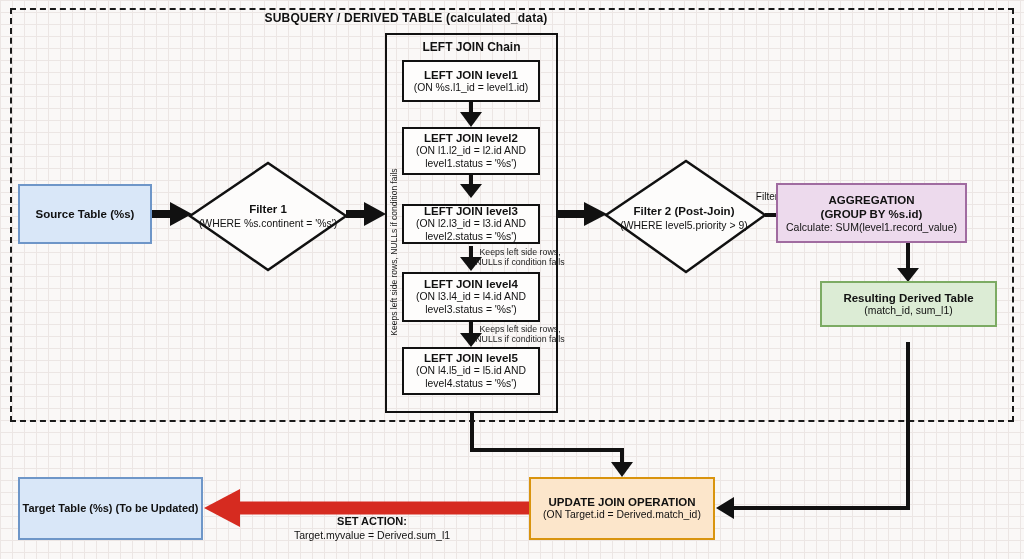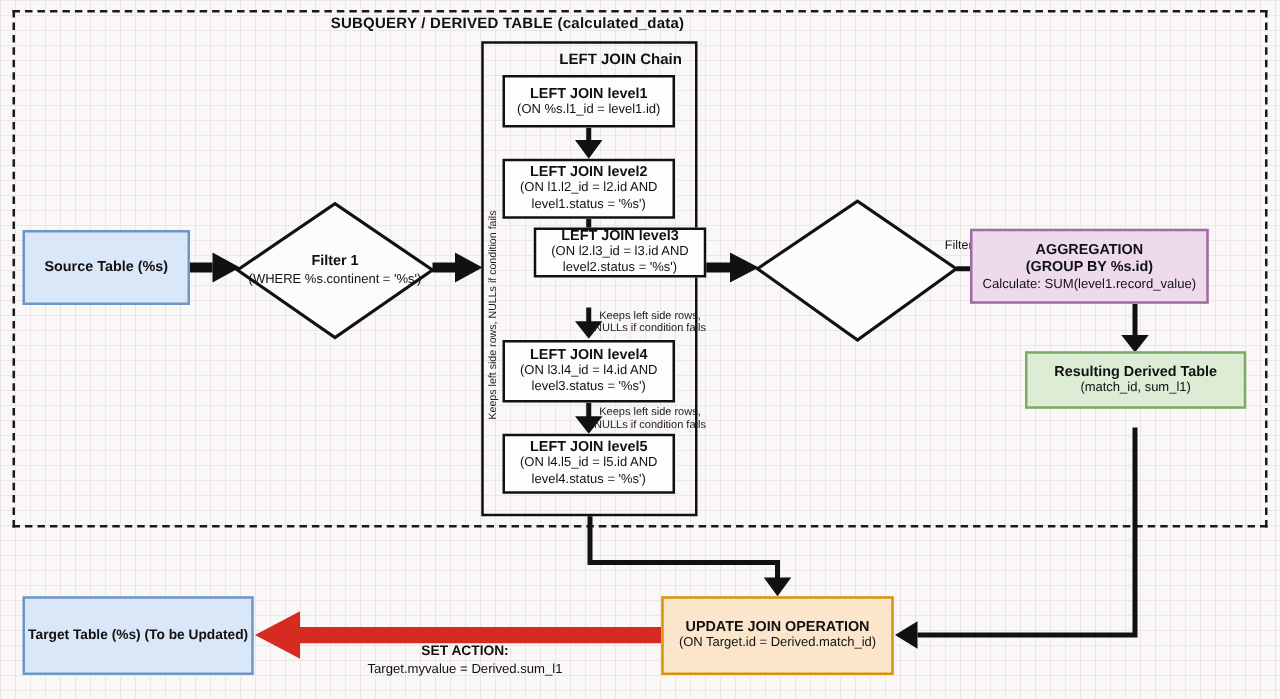--- a/index.html
+++ b/index.html
@@ -35,26 +35,26 @@
   .purple-node{background:#eddaed;border:2px solid #a06ba0;}
   .green-node{background:#dcecd5;border:2px solid #7cab63;}
   .orange-node{background:#fce6cb;border:2.5px solid #d9940e;}
   .white-node{background:#fefdfc;border:2px solid #111;}
   #chain-box{
     left:385px;top:33px;width:173px;height:380px;
     border:2.5px solid #111;box-sizing:border-box;background:transparent;
   }
   #chain-title{
     left:385px;top:40px;width:173px;text-align:center;
-    font-weight:bold;font-size:12px;margin-left:25px;
+    font-weight:bold;font-size:12px;
   }
   .step{left:402px;width:138px;padding:2px 2px;}
   #step-1{top:60px;height:42px;}
   #step-2{top:127px;height:48px;}
-  #step-3{top:182px;height:40px;margin-left:25px;}
+  #step-3{top:204px;height:40px;}
   #step-4{top:272px;height:50px;}
   #step-5{top:347px;height:48px;}
   .diamond-label{
     display:flex;flex-direction:column;justify-content:center;
     text-align:center;line-height:1.25;
   }
   .diamond-label .t{font-weight:bold;font-size:11.5px;}
   .diamond-label .c{font-size:10.4px;}
   #filter1-label{left:180px;top:196px;width:176px;height:40px;justify-content:center;}
   #filter2-label{left:595px;top:198px;width:178px;height:40px;}
@@ -173,20 +173,24 @@
 
   <div class="abs node blue-node" id="source-node">
     <div class="t">Source Table (%s)</div>
   </div>
 
   <div class="abs diamond-label" id="filter1-label">
     <div class="t">Filter 1</div>
     <div class="c">(WHERE %s.continent = '%s')</div>
   </div>
 
+  <div class="abs diamond-label" id="filter2-label">
+    <div class="t">Filter 2 (Post-Join)</div>
+    <div class="c">(WHERE level5.priority &gt; 9)</div>
+  </div>
   <div class="abs" id="filter2-yes-label">Filter 2 (Yes)</div>
 
   <div class="abs node purple-node" id="agg-node">
     <div class="t">AGGREGATION</div>
     <div class="t">(GROUP BY %s.id)</div>
     <div class="c">Calculate: SUM(level1.record_value)</div>
   </div>
 
   <div class="abs node green-node" id="derived-node">
     <div class="t">Resulting Derived Table</div>

